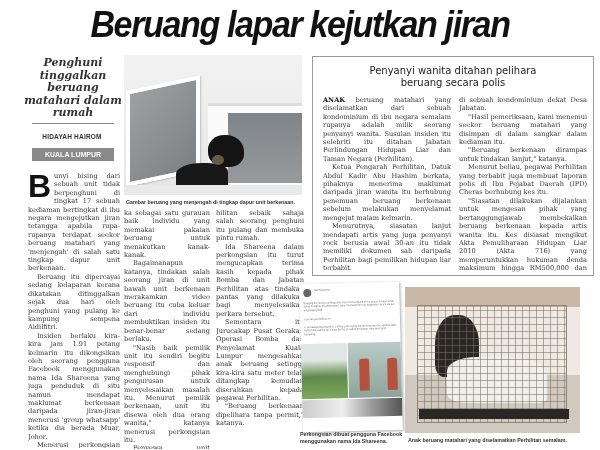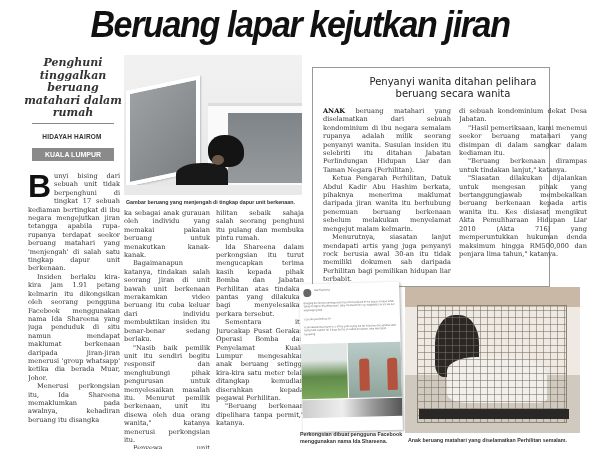--- a/index.html
+++ b/index.html
@@ -77,21 +77,21 @@
   .caption {
     position: absolute; font-family: "Liberation Sans", sans-serif; font-size: 5.3px; font-weight: bold; color: #333;
   }
   .caption1 { left: 126px; top: 199px; width: 178px; }
 
   .col2 { left: 124px; top: 209px; width: 86px; height: 240px; overflow: hidden; }
   .col3 { left: 216px; top: 209px; width: 88px; height: 240px; overflow: hidden; }
 
   
   .box {
-    position: absolute; left: 312px; top: 67px; width: 238px; height: 220px;
+    position: absolute; left: 312px; top: 56px; width: 282px; height: 220px;
     border: 1px solid #999; background: #fff;
   }
   .box-title {
     position: absolute; left: 0; top: 8px; width: 280px; text-align: center;
     font-family: "DejaVu Sans", sans-serif; font-size: 10px; line-height: 12px; color: #222;
   }
   .bcol1 { left: 10px; top: 39px; width: 128px; height: 178px; overflow: hidden; }
   .bcol2 { left: 146px; top: 39px; width: 128px; height: 178px; overflow: hidden; }
   .bcol1 b { font-weight: bold; color: #111; }
 
@@ -133,64 +133,66 @@
 
 <div class="headline">Beruang lapar kejutkan jiran</div>
 
 <div class="subhead">Penghuni tinggalkan beruang matahari dalam rumah</div>
 <div class="rule-left"></div>
 <div class="byline">HIDAYAH HAIROM</div>
 <div class="location">KUALA LUMPUR</div>
 
 <div class="col col1">
   <p class="first"><span class="dropcap">B</span><span>unyi bising dari sebuah unit tidak berpenghuni di tingkat 17 sebuah kediaman bertingkat di ibu negara mengejutkan jiran tetangga apabila rupa-rupanya terdapat seekor beruang matahari yang 'menjengah' di salah satu tingkap dapur unit berkenaan.</span></p>
+  <p>Beruang itu dipercayai sedang kelaparan kerana dikatakan ditinggalkan sejak dua hari oleh penghuni yang pulang ke kampung sempena Aidilfitri.</p>
   <p>Insiden berlaku kira-kira jam 1.91 petang kelmarin itu dikongsikan oleh seorang pengguna Facebook menggunakan nama Ida Shareena yang juga penduduk di situ namun mendapat maklumat berkenaan daripada jiran-jiran menerusi 'group whatsapp' ketika dia berada Muar, Johor.</p>
   <p>Menerusi perkongsian itu, Ida Shareena memaklumkan pada awalnya, kehadiran beruang itu disangka</p>
 </div>
 
 <div class="photo1">
   <div class="win-left"></div>
   <div class="win-right-frame"></div>
   <div class="win-right-glass"></div>
   <div class="bear-body"></div>
   <div class="bear-head"></div>
   <div class="bear-muzzle"></div>
   <div class="sill"></div>
 </div>
 <div class="caption caption1">Gambar beruang yang menjengah di tingkap dapur unit berkenaan.</div>
 
 <div class="col col2">
-  <p class="first">ka sebagai anak gurauan oleh individu yang memakai pakaian beruang untuk menakutkan kanak-kanak.</p>
+  <p class="first">ka sebagai satu gurauan baik individu yang memakai pakaian beruang untuk menakutkan kanak-kanak.</p>
   <p>Bagaimanapun katanya, tindakan salah seorang jiran di unit bawah unit berkenaan merakamkan video beruang itu cuba keluar dari individu membuktikan insiden itu benar-benar sedang berlaku.</p>
   <p>"Nasib baik pemilik unit itu sendiri begitu responsif dan menghubungi pihak pengurusan untuk menyelesaikan masalah itu. Menurut pemilik berkenaan, unit itu disewa oleh dua orang wanita," katanya menerusi perkongsian itu.</p>
   <p>Penyewa unit berkenaan kemudiannya dihubungi dan operasi menyelamat dijalankan oleh pihak Jabatan Bomba dan Penyelamat (Bomba) serta Jabatan Per-</p>
 </div>
 
 <div class="col col3">
   <p class="first">hilitan sebaik sahaja salah seorang penghuni itu pulang dan membuka pintu rumah.</p>
   <p>Ida Shareena dalam perkongsian itu turut mengucapkan terima kasih kepada pihak Bomba dan Jabatan Perhilitan atas tindakan pantas yang dilakukan bagi menyelesaikan perkara tersebut.</p>
   <p>Sementara itu Jurucakap Pusat Gerakan Operasi Bomba dan Penyelamat Kuala Lumpur mengesahkan anak beruang setinggi kira-kira satu meter telah ditangkap kemudian diserahkan kepada pegawai Perhilitan.</p>
   <p>"Beruang berkenaan dipelihara tanpa permit," katanya.</p>
 </div>
 
 <div class="box">
   <div class="box-title">
     <div>Penyanyi wanita ditahan pelihara</div>
-    <div>beruang secara wanita</div>
+    <div>beruang secara polis</div>
   </div>
   <div class="col bcol1">
     <p class="first"><b>ANAK</b><span> beruang matahari yang diselamatkan dari sebuah kondominium di ibu negara semalam rupanya adalah milik seorang penyanyi wanita. Susulan insiden itu selebriti itu ditahan Jabatan Perlindungan Hidupan Liar dan Taman Negara (Perhilitan).</span></p>
     <p>Ketua Pengarah Perhilitan, Datuk Abdul Kadir Abu Hashim berkata, pihaknya menerima maklumat daripada jiran wanita itu berhubung penemuan beruang berkenaan sebelum melakukan menyelamat mengejut malam kelmarin.</p>
     <p>Menurutnya, siasatan lanjut mendapati artis yang juga penyanyi rock berusia awal 30-an itu tidak memiliki dokumen sah daripada Perhilitan bagi pemilikan hidupan liar terbabit.</p>
     <p>"Siasatan dilakukan Perhilitan Kuala Lumpur sebelum serbuan dijalankan</p>
   </div>
   <div class="col bcol2">
     <p class="first">di sebuah kondominium dekat Desa Jabatan.</p>
     <p>"Hasil pemeriksaan, kami menemui seekor beruang matahari yang disimpan di dalam sangkar dalam kediaman itu.</p>
     <p>"Beruang berkenaan dirampas untuk tindakan lanjut," katanya.</p>
+    <p>Menurut beliau, pegawai Perhilitan yang terbabit juga membuat laporan polis di Ibu Pejabat Daerah (IPD) Cheras berhubung kes itu.</p>
     <p>"Siasatan dilakukan dijalankan untuk mengesan pihak yang bertanggungjawab membekalkan beruang berkenaan kepada artis wanita itu. Kes disiasat mengikut Akta Pemuliharaan Hidupan Liar 2010 (Akta 716) yang memperuntukkan hukuman denda maksimum hingga RM500,000 dan penjara lima tahun," katanya.</p>
   </div>
 </div>
 
 <div class="fb">
   <div class="fb-avatar"></div>
   <div class="fb-name">Ida Shareena</div>
   <div class="fb-text" style="top:18px">Bringing the lovely morning news from the backyard of my house in Muar while trying to digest 'breaking news' story received from my neighbours in KL via our whatsapp group.</div>
   <div class="fb-text" style="top:34px">Can you just believe it?</div>
   <div class="fb-text" style="top:42px">A sun BEAR was found in 1 of the units crying out for help from the window after being held captive for 2 days by the so called pet owner, who went to/to kampung.</div>

